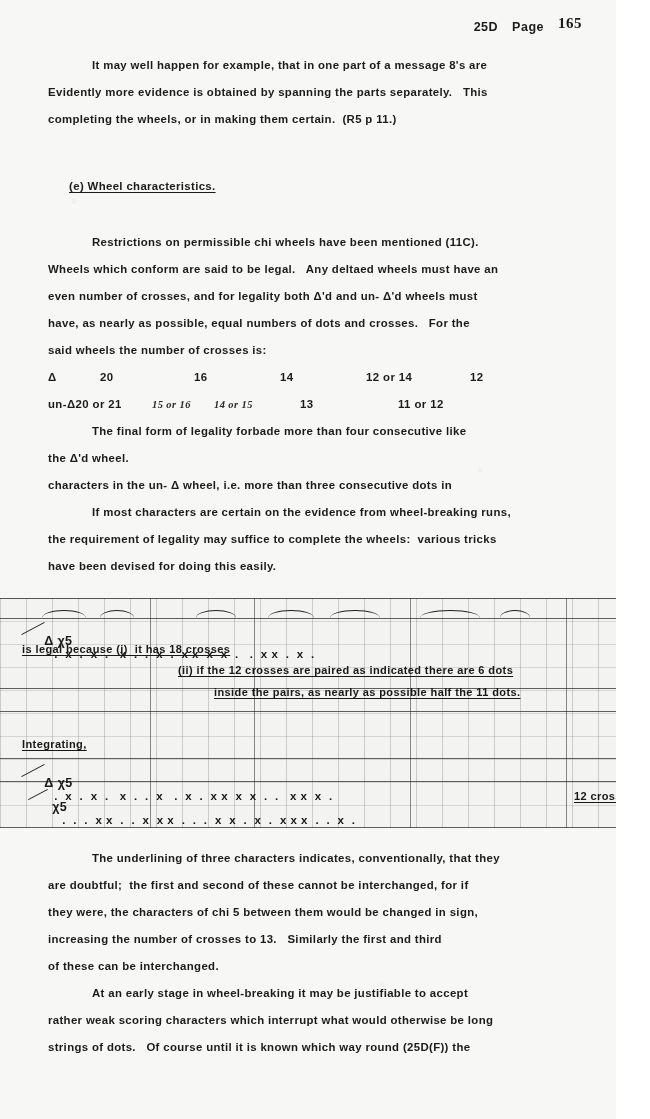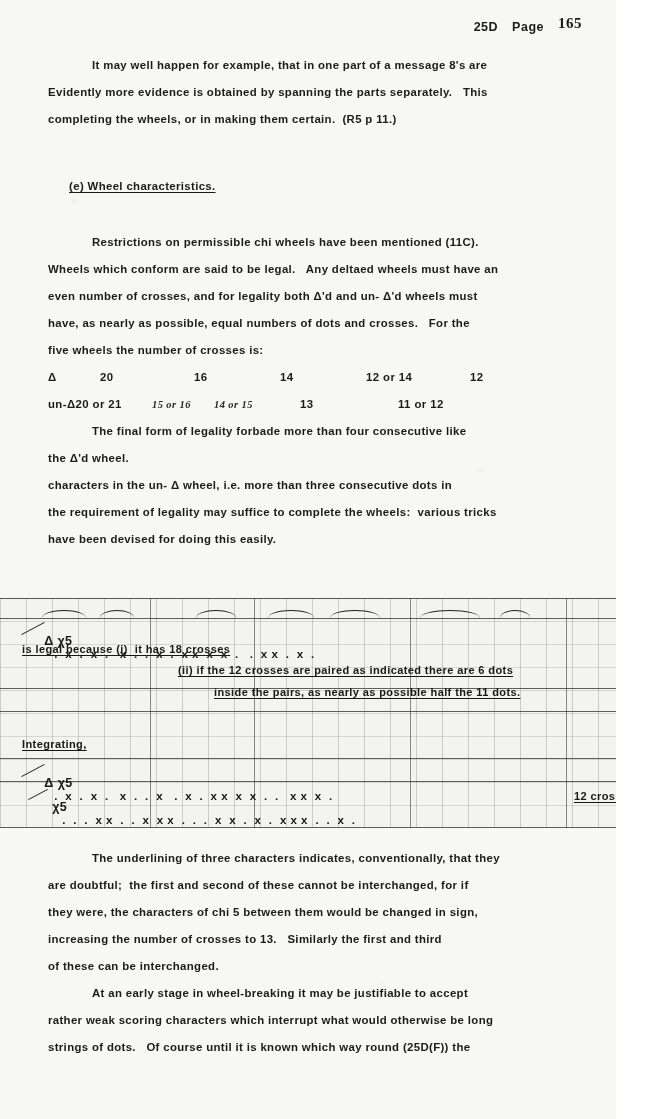--- a/index.html
+++ b/index.html
@@ -194,21 +194,21 @@
     <p class="line">completing the wheels, or in making them certain.  (R5 p 11.)</p>
 
     <div class="sub-head">
       <u>(e) Wheel characteristics.</u>
     </div>
 
     <p class="line indent">Restrictions on permissible chi wheels have been mentioned (11C).</p>
     <p class="line">Wheels which conform are said to be legal.   Any deltaed wheels must have an</p>
     <p class="line">even number of crosses, and for legality both Δ'd and un- Δ'd wheels must</p>
     <p class="line">have, as nearly as possible, equal numbers of dots and crosses.   For the</p>
-    <p class="line">five wheels the number of crosses is:</p>
+    <p class="line">said wheels the number of crosses is:</p>
 
     <div class="numrow">
       <span class="c0">Δ</span>
       <span class="c1">20</span>
       <span class="c2">16</span>
       <span class="c3">14</span>
       <span class="c4">12 or 14</span>
       <span class="c5">12</span>
     </div>
 
@@ -217,20 +217,21 @@
       <span class="c1 hand" style="width:62px">15 or 16</span>
       <span class="c2 hand" style="width:86px">14 or 15</span>
       <span class="c3" style="width:98px">13</span>
       <span class="c4">11 or 12</span>
     </div>
 
     <p class="line indent">The final form of legality forbade more than four consecutive like</p>
     <p class="line">the Δ'd wheel.</p>
     <p class="line">characters in the un- Δ wheel, i.e. more than three consecutive dots in</p>
 
+    <p class="line indent">If most characters are certain on the evidence from wheel-breaking runs,</p>
     <p class="line">the requirement of legality may suffice to complete the wheels:  various tricks</p>
     <p class="line">have been devised for doing this easily.</p>
   </div>
 
   <div class="sheet">
     <div class="hrule" style="top:0px"></div>
     <div class="hrule" style="top:20px"></div>
     <div class="hrule" style="top:90px"></div>
     <div class="hrule" style="top:113px"></div>
     <div class="hrule" style="top:160px"></div>

